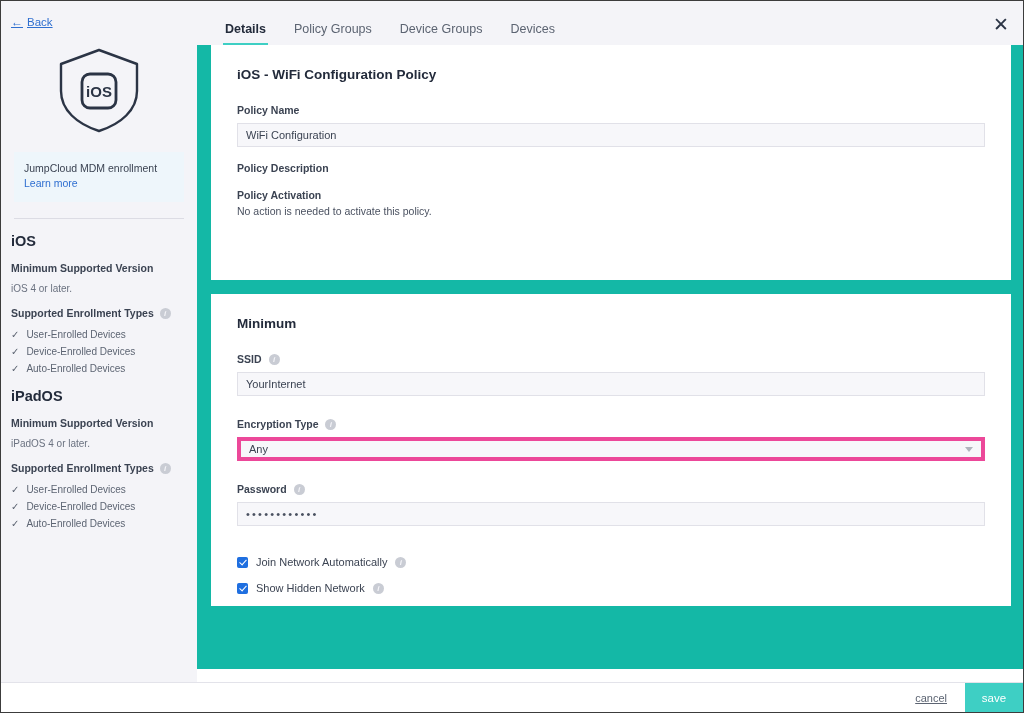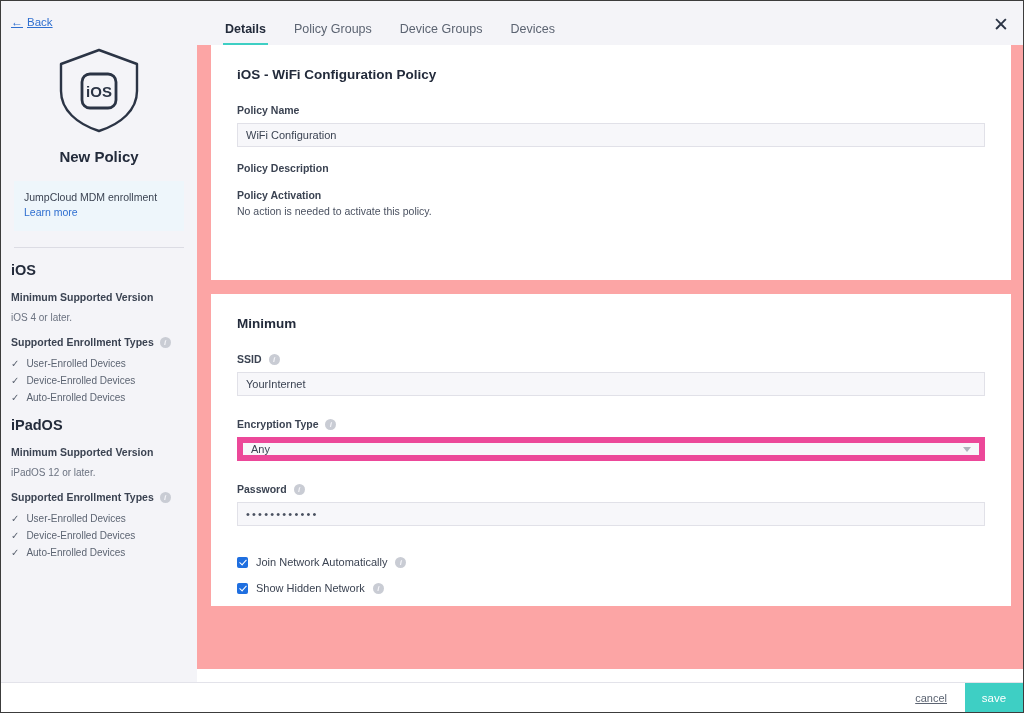--- a/index.html
+++ b/index.html
@@ -104,21 +104,21 @@
     font-size: 8px; line-height: 11px; text-align: center;
     font-style: italic; font-weight: bold;
     cursor: pointer; flex: none;
   }
 
   
   .main {
     position: absolute;
     left: 196px; top: 0;
     width: 828px; height: 668px;
-    background: #fca5a5;
+    background: #14b8a6;
     overflow: hidden;
   }
   .tabs {
     display: flex; gap: 0;
     padding: 0 14px;
     height: 44px; align-items: flex-end;
     background: #f4f4f8;
   }
   .tab {
     padding: 0 14px 9px 14px;
@@ -156,21 +156,21 @@
     font-size: 11px; color: #3b4352;
     padding: 4px 8px;
     display: flex; align-items: center;
     font-family: "Liberation Sans", sans-serif;
   }
   .dots { letter-spacing: 2.2px; font-size: 11px; color: #4a5160; }
 
   .select-input {
     width: 100%; height: 24px;
     background: #f7f7fa;
-    border: 6px solid #ec4899;
+    border: 4px solid #ec4899;
     font-size: 11px; color: #3b4352;
     padding: 0 8px;
     display: flex; align-items: center;
     justify-content: space-between;
     cursor: pointer;
   }
   .caret {
     width: 0; height: 0;
     border-left: 4px solid transparent;
     border-right: 4px solid transparent;
@@ -246,21 +246,20 @@
     </div>
 
     <div class="shield-wrap">
       <svg width="92" height="92" viewBox="0 0 92 92" aria-hidden="true">
         <path d="M46 6 L84 20 L84 47 C84 66 68 80 46 87 C24 80 8 66 8 47 L8 20 Z" fill="none" stroke="#2b3445" stroke-width="2.4" stroke-linejoin="round"></path>
         <rect x="29" y="30" width="34" height="34" rx="8" ry="8" fill="none" stroke="#2b3445" stroke-width="2.8"></rect>
         <text x="46" y="53" font-family="Liberation Sans, sans-serif" font-size="15" font-weight="bold" fill="#2b3445" text-anchor="middle">iOS</text>
       </svg>
     </div>
 
-    <div class="policy-title">New Policy</div>
 
     <div class="info-box">
       <span>JumpCloud MDM enrollment </span><a>Learn more</a>
     </div>
 
     <div class="divider"></div>
 
     
     <div class="os-heading">iOS</div>
     <div class="sub-heading">
@@ -284,21 +283,21 @@
           <span class="tick">✓</span>
           <span>Auto-Enrolled Devices</span>
         </li>
     </ul>
 
     
     <div class="os-heading">iPadOS</div>
     <div class="sub-heading">
       <span>Minimum Supported Version</span>
     </div>
-    <div class="sub-value">iPadOS 12 or later.</div>
+    <div class="sub-value">iPadOS 4 or later.</div>
     <div class="sub-heading">
       <span>Supported Enrollment Types</span>
       <span class="info-i">i</span>
     </div>
     <ul class="enroll-list">
       <li>
           <span class="tick">✓</span>
           <span>User-Enrolled Devices</span>
         </li>
       <li>

